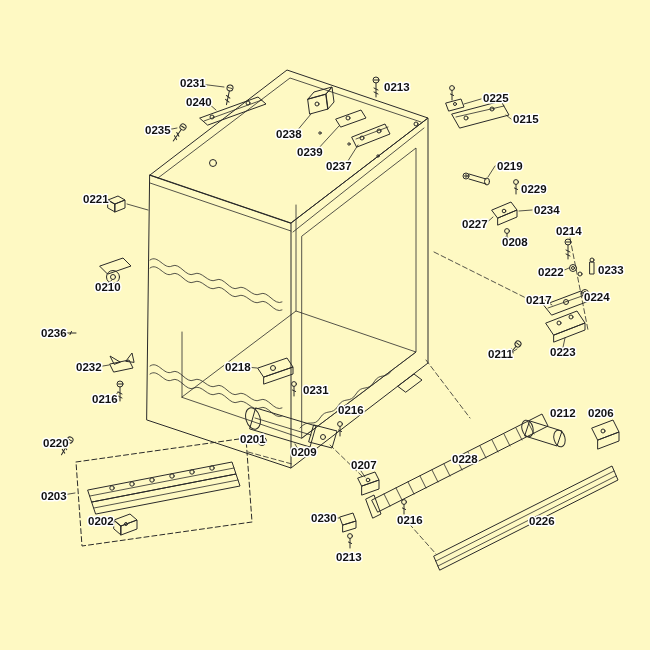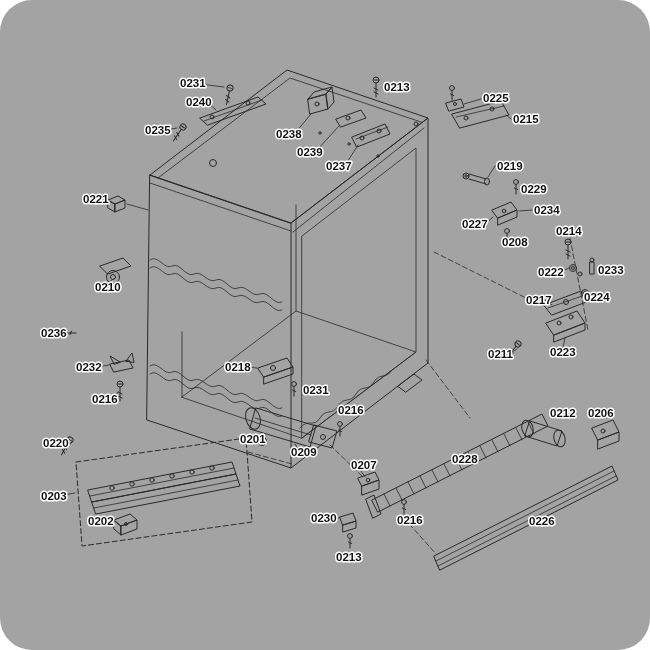--- a/index.html
+++ b/index.html
@@ -1,16 +1,16 @@
 <!DOCTYPE html>
 <html><head>
 <meta charset="utf-8">
 <style>
   html,body{margin:0;padding:0;background:#fff;}
-  .canvas{position:relative;width:650px;height:650px;background:#a3a3a3;overflow:hidden;border-radius:32px;}
+  .canvas{position:relative;width:650px;height:650px;background:#fef9c3;overflow:hidden;}
   svg{display:block;}
   svg path, svg circle, svg ellipse, svg line{stroke:#2a2a2a;fill:none;stroke-width:1;stroke-linecap:round;stroke-linejoin:round;}
   .dash{stroke-dasharray:5 3;}
   .leader{stroke-width:0.8;}
   .thin{stroke-width:0.8;}
   text.lbl{
     font-family:"Liberation Sans", sans-serif;
     font-size:11.5px;font-weight:bold;fill:#111;
     stroke:#fff;stroke-width:3px;paint-order:stroke;stroke-linejoin:round;
   }

